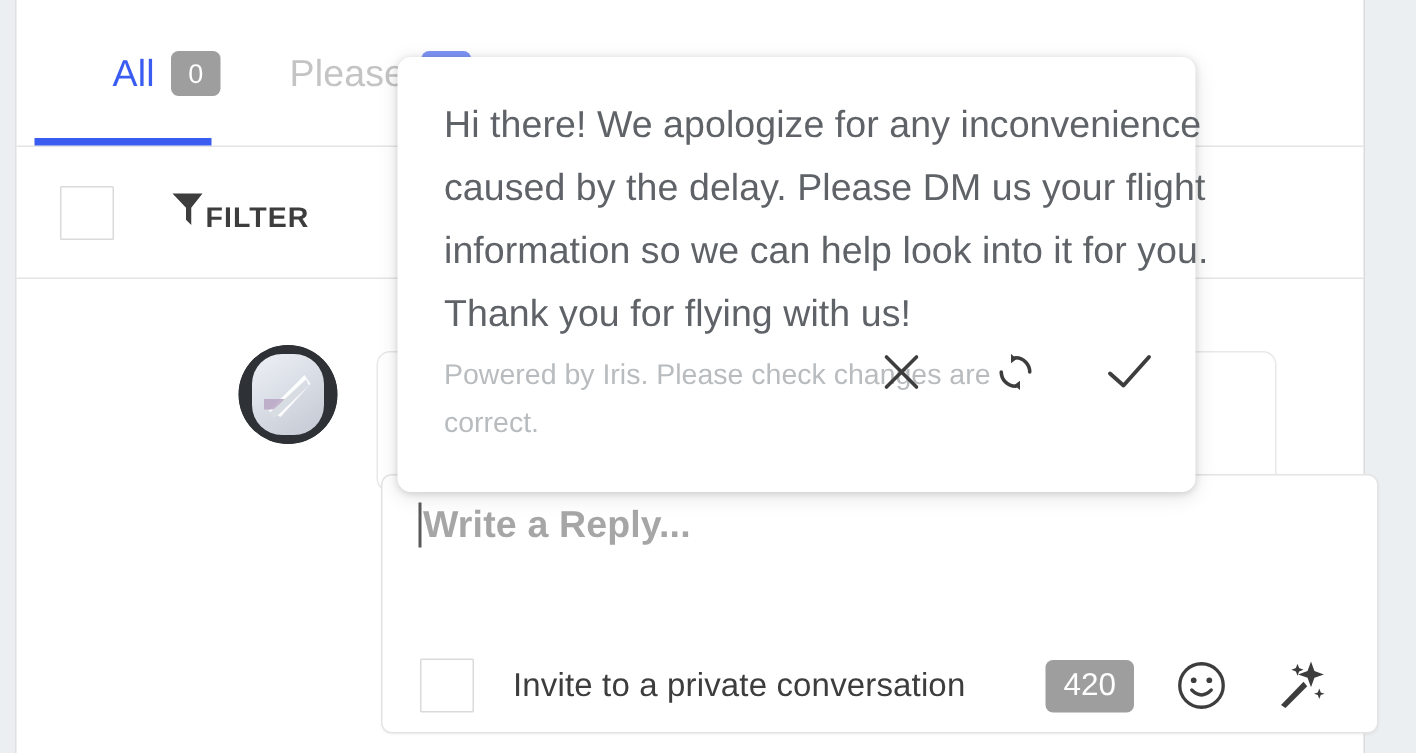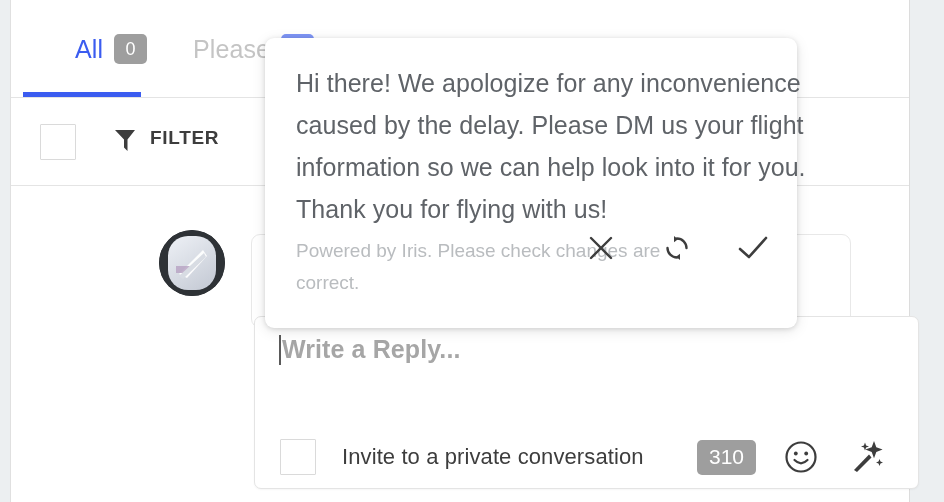--- a/index.html
+++ b/index.html
@@ -94,22 +94,21 @@
     border: 1px solid #dadada;
     background: #fff;
     box-sizing: border-box;
     border-radius: 1px;
     cursor: pointer;
     flex: none;
   }
   #filter-checkbox { margin-left: 29px; }
   #filter-button {
     display: flex;
-    align-items: flex-start;
-    gap: 13px;
+    align-items: flex-end;
     margin-left: 37px;
     cursor: pointer;
   }
   #filter-label {
     font-size: 19px;
     font-weight: bold;
     color: #3d3d3d;
     letter-spacing: 0.7px;
   }
 
@@ -327,21 +326,21 @@
   <div id="reply-composer">
 
     <div id="reply-input-area">
       <span id="reply-caret"></span><span id="reply-placeholder">Write a Reply...</span>
     </div>
 
     <div id="reply-toolbar">
       <div class="sq-checkbox" id="invite-checkbox"></div>
       <span id="invite-label">Invite to a private conversation</span>
 
-      <span id="char-counter">310</span>
+      <span id="char-counter">420</span>
 
       <span id="emoji-button">
         <svg width="34" height="34" viewBox="0 0 34 34" aria-hidden="true">
           <circle cx="17" cy="17" r="14.5" fill="none" stroke="#3d3d3d" stroke-width="2.2"></circle>
           <circle cx="11.8" cy="13.5" r="1.9" fill="#3d3d3d"></circle>
           <circle cx="22.2" cy="13.5" r="1.9" fill="#3d3d3d"></circle>
           <path d="M10.5 20 Q17 26.5 23.5 20" fill="none" stroke="#3d3d3d" stroke-width="2.2" stroke-linecap="round"></path>
         </svg>
       </span>
 

